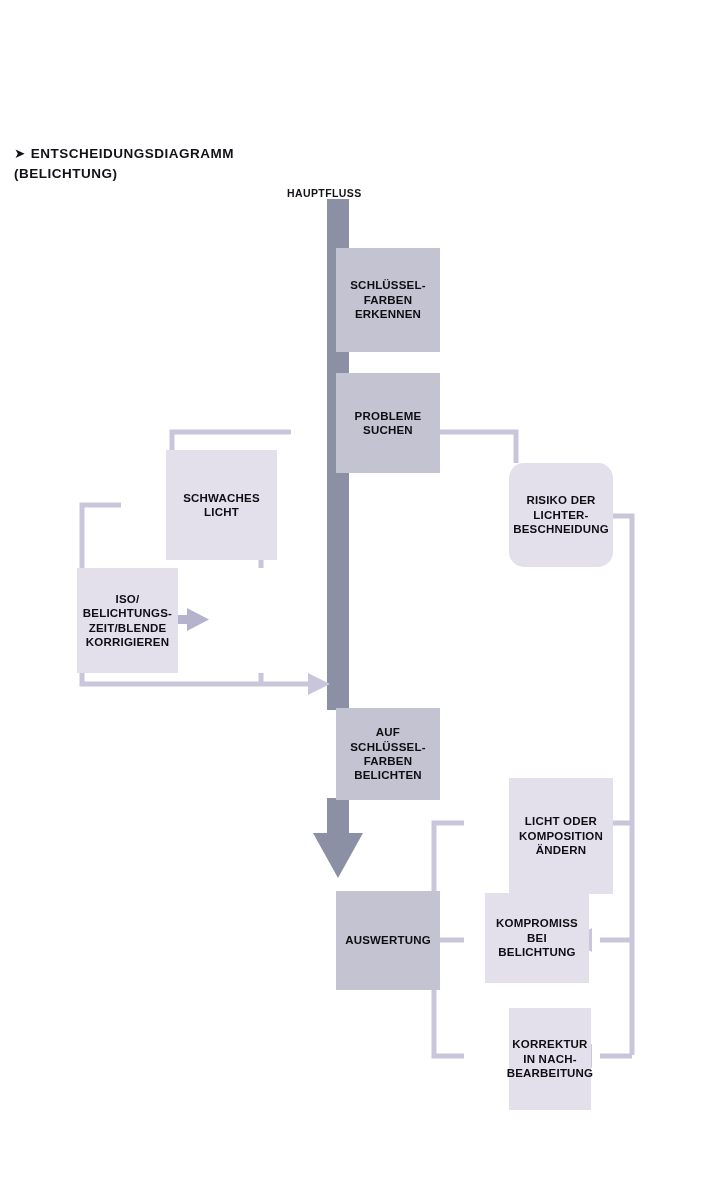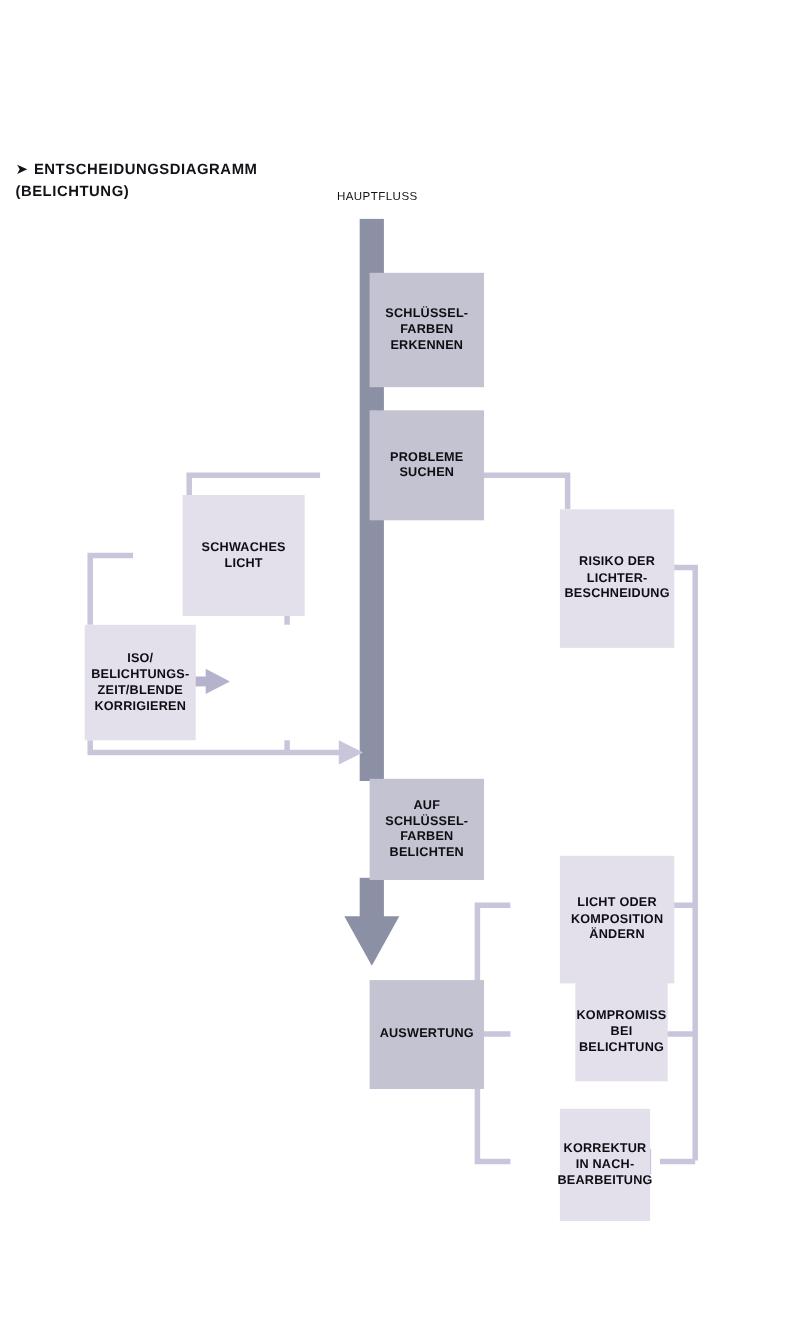--- a/index.html
+++ b/index.html
@@ -19,22 +19,22 @@
 
   
   .node{position:absolute;display:flex;align-items:center;justify-content:center;
         text-align:center;color:#0d0d12;font-weight:bold;letter-spacing:.2px;
         box-sizing:border-box;margin-left:45px;}
   .node span{display:block;line-height:1.26;padding:0 4px;}
   .node.main{background:#c3c3d1;font-size:11.5px;}
   .node.side{background:#e3e0ec;font-size:11.5px;}
 
   
-  #mainflow-label{position:absolute;left:287px;top:173px;width:112px;
-                  text-align:center;font-size:10.5px;font-weight:normal;
+  #mainflow-label{position:absolute;left:287px;top:187px;width:112px;
+                  text-align:left;font-size:10.5px;font-weight:bold;
                   letter-spacing:.4px;color:#111117;}
 </style>
 </head>
 <body>
 
 <div id="stage">
 
   <div id="heading">
     <span class="arrow">➤</span><span>ENTSCHEIDUNGSDIAGRAMM</span><br>
     <span>(BELICHTUNG)</span>
@@ -142,37 +142,37 @@
   <div class="node side" style="left:32px;top:568px;width:101px;height:105px;">
     <span>
       <span>ISO/</span>
       <span>BELICHTUNGS-</span>
       <span>ZEIT/BLENDE</span>
       <span>KORRIGIEREN</span>
     </span>
   </div>
 
 
-  <div class="node side" style="left:464px;top:463px;width:104px;height:126px;">
+  <div class="node side" style="left:464px;top:463px;width:104px;height:104px;border-radius:15px;">
     <span>
       <span>RISIKO DER</span>
       <span>LICHTER-</span>
       <span>BESCHNEIDUNG</span>
     </span>
   </div>
 
   <div class="node side" style="left:464px;top:778px;width:104px;height:116px;">
     <span>
       <span>LICHT ODER</span>
       <span>KOMPOSITION</span>
       <span>ÄNDERN</span>
     </span>
   </div>
 
-  <div class="node side" style="left:478px;top:893px;width:84px;height:90px;">
+  <div class="node side" style="left:440px;top:893px;width:104px;height:90px;">
     <span>
       <span>KOMPROMISS</span>
       <span>BEI BELICHTUNG</span>
     </span>
   </div>
 
   <div class="node side" style="left:464px;top:1008px;width:82px;height:102px;">
     <span>
       <span>KORREKTUR</span>
       <span>IN NACH-</span>

